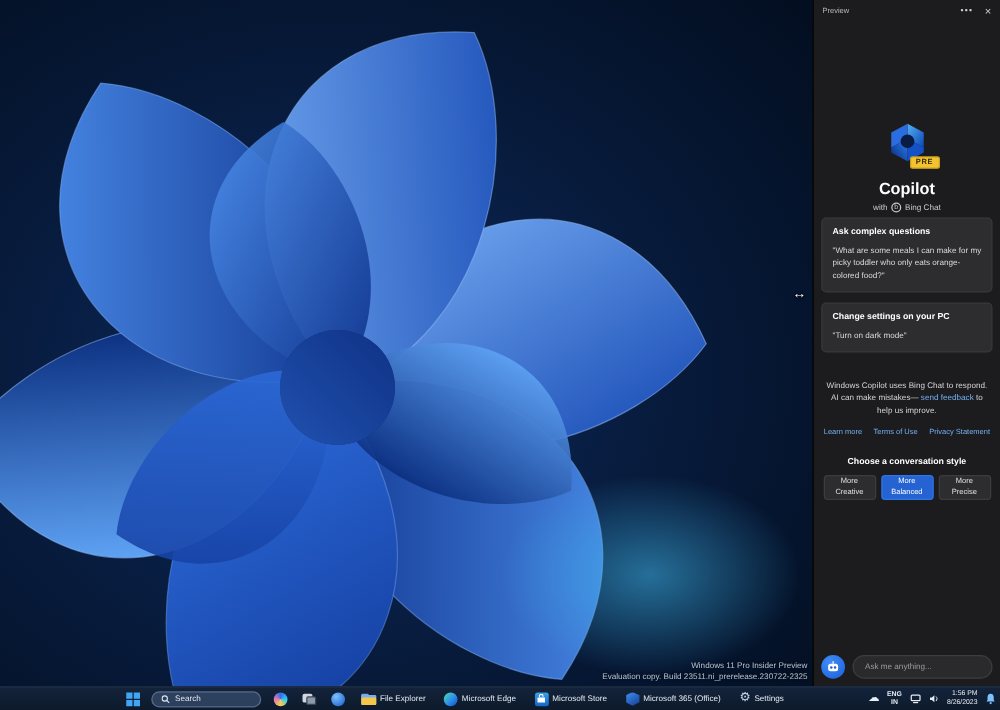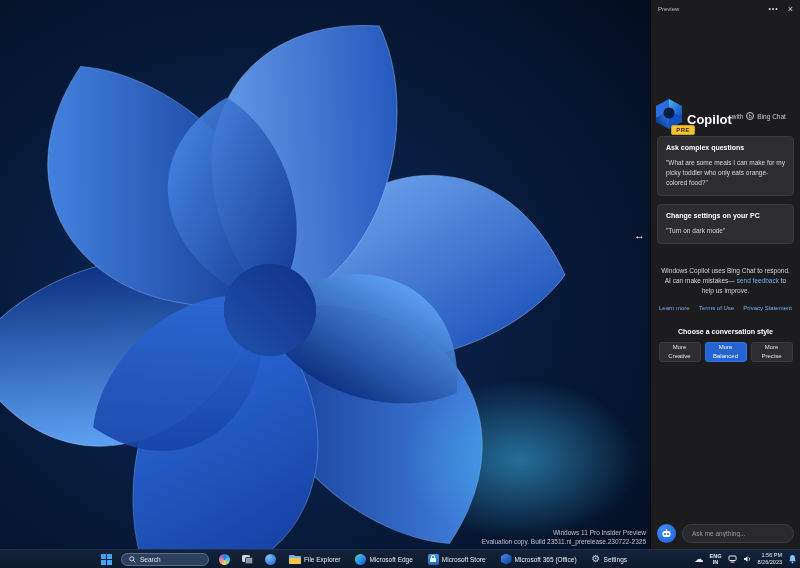--- a/index.html
+++ b/index.html
@@ -20,21 +20,21 @@
 
   
   .sidebar{position:absolute;right:0;top:0;width:150px;height:549px;background:#1c1c1e;
     border-left:1px solid #000;display:flex;flex-direction:column;color:#e8e8e8;}
   .sb-header{display:flex;align-items:center;justify-content:space-between;padding:4px 7px 0 7px;height:14px;}
   .sb-preview{font-size:6px;color:#b9b9bd;}
   .sb-header-actions{display:flex;align-items:center;gap:9px;}
   .sb-more{font-size:7px;color:#d4d4d8;letter-spacing:1px;line-height:6px;cursor:default;}
   .sb-close{font-size:9px;color:#d4d4d8;line-height:8px;cursor:default;}
 
-  .sb-logo-wrap{margin-top:82px;display:flex;flex-direction:row;align-items:center;}
+  .sb-logo-wrap{margin-top:82px;display:flex;flex-direction:column;align-items:center;}
   .sb-logo{position:relative;width:36px;height:36px;}
   .sb-logo svg{display:block;}
   .pre-badge{position:absolute;right:-8px;bottom:-3px;background:#f2c230;color:#3a2c00;
     font-size:6px;font-weight:bold;padding:1px 4px;border-radius:2px;border:1px solid #caa31f;letter-spacing:.5px;}
   .sb-title{margin-top:11px;font-size:13px;font-weight:bold;color:#fff;text-align:center;}
   .sb-subtitle{margin-top:4px;font-size:6.5px;color:#c9c9cd;display:flex;align-items:center;gap:3px;justify-content:center;}
   .bing-badge{display:inline-flex;width:8px;height:8px;border:1px solid #c9c9cd;border-radius:50%;
     align-items:center;justify-content:center;font-size:5.5px;color:#c9c9cd;}
 
   .sb-card{margin:4px 6px;background:#2d2d30;border:1px solid #39393d;border-radius:4px;padding:7px 8px;}

